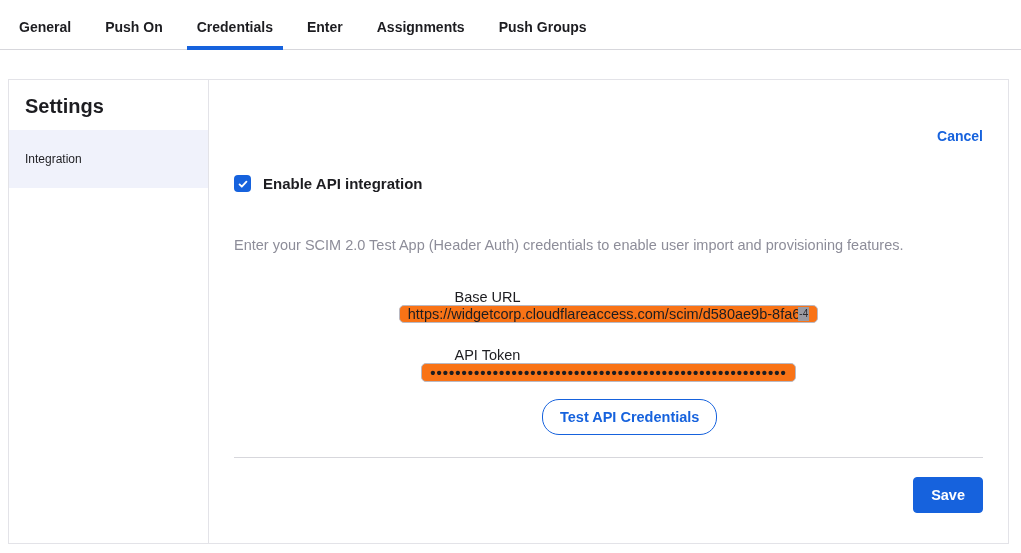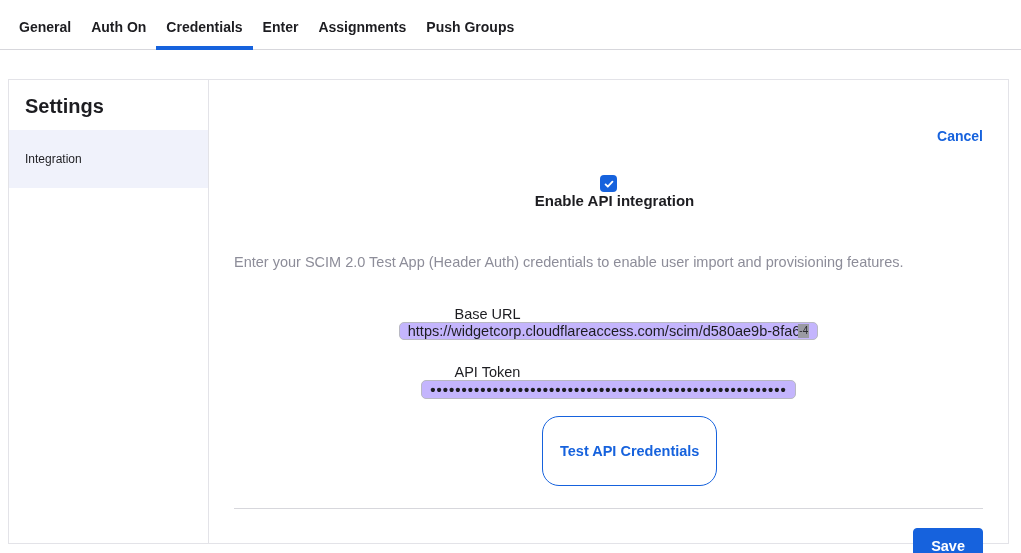--- a/index.html
+++ b/index.html
@@ -8,20 +8,21 @@
     font-family: "Liberation Sans", "DejaVu Sans", sans-serif;
     color: #1d1d21;
     font-size: 14px;
     overflow: hidden;
   }
 
   
   .tabbar {
     display: flex;
     align-items: flex-end;
+    gap: 14px;
     padding-left: 9px;
     border-bottom: 1px solid #d7d7dc;
     height: 50px;
     background: #fff;
   }
   .tab {
     position: relative;
     padding: 15px 10px 14px;
     font-weight: 700;
     font-size: 14px;
@@ -77,21 +78,20 @@
     font-weight: 700;
     font-size: 14px;
     text-decoration: none;
     cursor: pointer;
   }
 
   .checkbox-row {
     margin-top: 31px;
     display: flex;
     align-items: center;
-    flex-direction: column;
   }
   .checkbox {
     width: 17px; height: 17px;
     background: #1662dd;
     border-radius: 4px;
     display: inline-flex;
     align-items: center;
     justify-content: center;
     cursor: pointer;
     flex: 0 0 auto;
@@ -124,21 +124,21 @@
   }
   .fake-input {
     flex: 1;
     height: 38px;
     border: 1px solid #b9b9c3;
     border-radius: 5px;
     padding: 0 8px;
     display: flex;
     align-items: center;
     overflow: hidden;
-    background: #c4b5fd;
+    background: #f97316;
     cursor: text;
   }
   .fake-input .val {
     flex: 1;
     min-width: 0;
     white-space: nowrap;
     overflow: hidden;
     font-size: 14.5px;
     color: #1d1d21;
   }
@@ -159,21 +159,21 @@
 
   .test-btn-row { margin-top: 17px; }
   .test-btn {
     margin-left: 308px;
     background: #fff;
     border: 1px solid #1662dd;
     color: #1662dd;
     font-weight: 700;
     font-size: 14.5px;
     font-family: inherit;
-    padding: 26px 17px;
+    padding: 9px 17px;
     border-radius: 17px;
     cursor: pointer;
   }
 
   .bottom-divider {
     margin-top: 22px;
     border-top: 1px solid #d7d7dc;
   }
   .save-row {
     margin-top: 19px;
@@ -189,21 +189,21 @@
     padding: 9px 17px;
     border-radius: 4px;
     cursor: pointer;
   }
 </style>
 </head>
 <body>
 
 <nav class="tabbar">
   <div class="tab">General</div>
-  <div class="tab">Auth On</div>
+  <div class="tab">Push On</div>
   <div class="tab active">Credentials</div>
   <div class="tab">Enter</div>
   <div class="tab">Assignments</div>
   <div class="tab">Push Groups</div>
 </nav>
 
 <div class="panel">
 
   <aside class="side">
     <div class="side-header">Settings</div>

